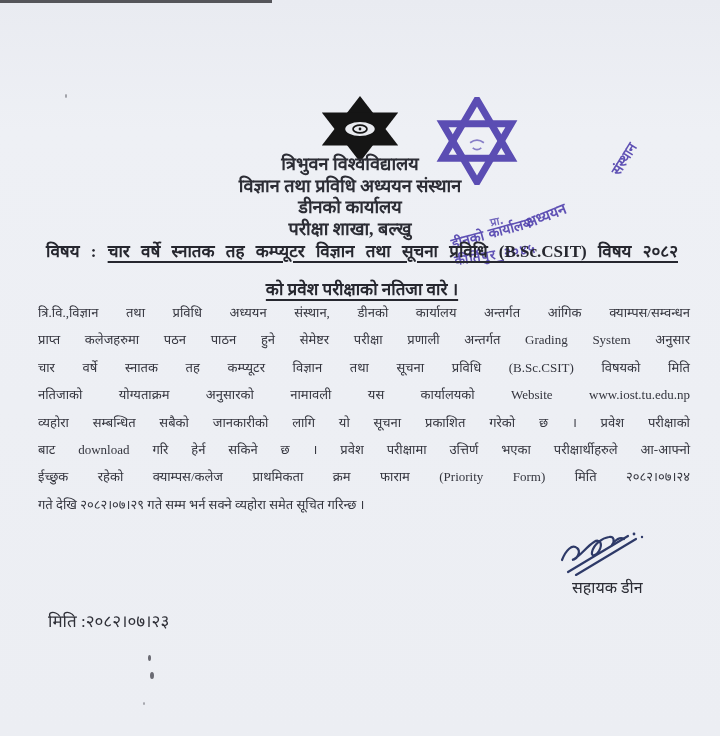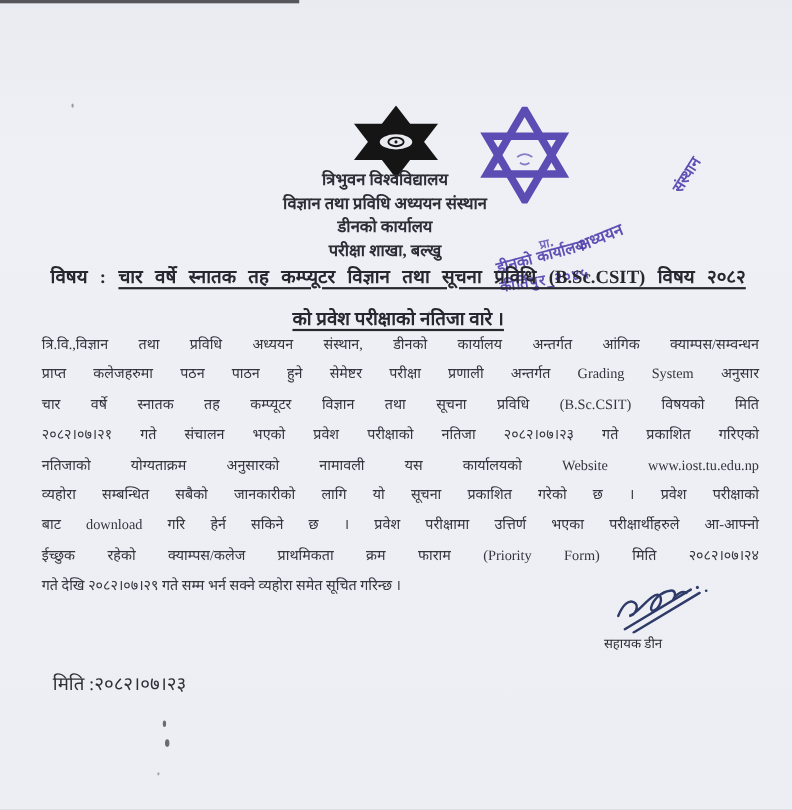--- a/index.html
+++ b/index.html
@@ -6,21 +6,21 @@
   .paper{
     position:relative;width:720px;height:736px;overflow:hidden;
     background:linear-gradient(180deg,#e9ebf1 0%,#eef0f5 18%,#edeff4 55%,#eceef3 100%);
     font-family:"Liberation Serif","DejaVu Serif",serif;
     color:#32333b;
   }
   .scan-edge{position:absolute;left:0;top:0;width:272px;height:3px;background:#3b3b40;opacity:.85;}
   
   .logo{position:absolute;left:316px;top:96px;width:88px;height:66px;}
   .hdr{position:absolute;left:120px;top:154px;width:460px;text-align:center;
-       font-size:15px;line-height:21.5px;font-weight:bold;color:#2c2d35;}
+       font-size:18px;line-height:21.5px;font-weight:bold;color:#2c2d35;}
   
   .stamp{position:absolute;left:428px;top:97px;width:230px;height:150px;color:#4c3cac;pointer-events:none;}
   .stamp svg{position:absolute;left:6px;top:0;}
   .stamp .st{position:absolute;font-family:"DejaVu Sans","Liberation Sans",sans-serif;
              font-weight:bold;white-space:nowrap;opacity:.88;}
   .st.a1{left:96px;top:108px;font-size:15px;transform:rotate(-22deg);}
   .st.a2{left:178px;top:52px;font-size:14px;transform:rotate(-58deg);}
   .st.a3{left:62px;top:116px;font-size:11px;transform:rotate(-12deg);opacity:.75;}
   .st.a4{left:22px;top:126px;font-size:14px;transform:rotate(-15deg);}
   .st.a5{left:26px;top:148px;font-size:13.5px;transform:rotate(-9deg);letter-spacing:1px;}
@@ -32,21 +32,21 @@
   .ul{text-decoration:underline;text-underline-offset:4px;text-decoration-thickness:1.5px;}
   
   .para{position:absolute;left:38px;right:30px;top:299px;font-size:13px;
         line-height:27.4px;color:#34353e;}
   .para .bl{text-align:justify;text-align-last:justify;}
   .para .bl.last{text-align-last:left;}
   
   .fdate{position:absolute;left:48px;top:609px;font-size:17px;color:#2f3038;}
   .sig{position:absolute;left:548px;top:530px;width:130px;text-align:left;}
   .sig svg{display:block;margin-left:6px;}
-  .sig .title{font-size:12px;color:#2c2d35;margin-top:0;margin-left:1px;white-space:nowrap;}
+  .sig .title{font-size:16px;color:#2c2d35;margin-top:0;margin-left:24px;white-space:nowrap;}
   
   .speck{position:absolute;background:#4a4a52;border-radius:50%;opacity:.8;}
   .sp1{left:148px;top:655px;width:3px;height:6px;}
   .sp2{left:150px;top:672px;width:4px;height:7px;}
   .sp3{left:143px;top:702px;width:2px;height:3px;opacity:.45;}
   .sp4{left:389px;top:283px;width:2px;height:3px;opacity:.4;}
   .sp5{left:65px;top:94px;width:2px;height:4px;opacity:.5;}
 </style>
 </head>
 <body>
@@ -87,21 +87,20 @@
 
   <div class="subject">
     <div class="row1"><span>विषय :</span> <span class="ul">चार वर्षे स्नातक तह कम्प्यूटर विज्ञान तथा सूचना प्रविधि (B.Sc.CSIT) विषय २०८२</span></div>
     <div class="row2"><span class="ul">को प्रवेश परीक्षाको नतिजा वारे ।</span></div>
   </div>
 
   <div class="para">
     <div class="bl">त्रि.वि.,विज्ञान तथा प्रविधि अध्ययन संस्थान, डीनको कार्यालय अन्तर्गत आंगिक क्याम्पस/सम्वन्धन</div>
     <div class="bl">प्राप्त कलेजहरुमा पठन पाठन हुने सेमेष्टर परीक्षा प्रणाली अन्तर्गत Grading System अनुसार</div>
     <div class="bl">चार वर्षे स्नातक तह कम्प्यूटर विज्ञान तथा सूचना प्रविधि (B.Sc.CSIT) विषयको मिति</div>
-    <div class="bl">२०८२।०७।२१ गते संचालन भएको प्रवेश परीक्षाको नतिजा २०८२।०७।२३ गते प्रकाशित गरिएको</div>
     <div class="bl">नतिजाको योग्यताक्रम अनुसारको नामावली यस कार्यालयको Website www.iost.tu.edu.np</div>
     <div class="bl">व्यहोरा सम्बन्धित सबैको जानकारीको लागि यो सूचना प्रकाशित गरेको छ । प्रवेश परीक्षाको</div>
     <div class="bl">बाट download गरि हेर्न सकिने छ । प्रवेश परीक्षामा उत्तिर्ण भएका परीक्षार्थीहरुले आ-आफ्नो</div>
     <div class="bl">ईच्छुक रहेको क्याम्पस/कलेज प्राथमिकता क्रम फाराम (Priority Form) मिति २०८२।०७।२४</div>
     <div class="bl last">गते देखि २०८२।०७।२९ गते सम्म भर्न सक्ने व्यहोरा समेत सूचित गरिन्छ ।</div>
   </div>
 
   <div class="fdate">मिति :२०८२।०७।२३</div>
 
   <div class="sig">

